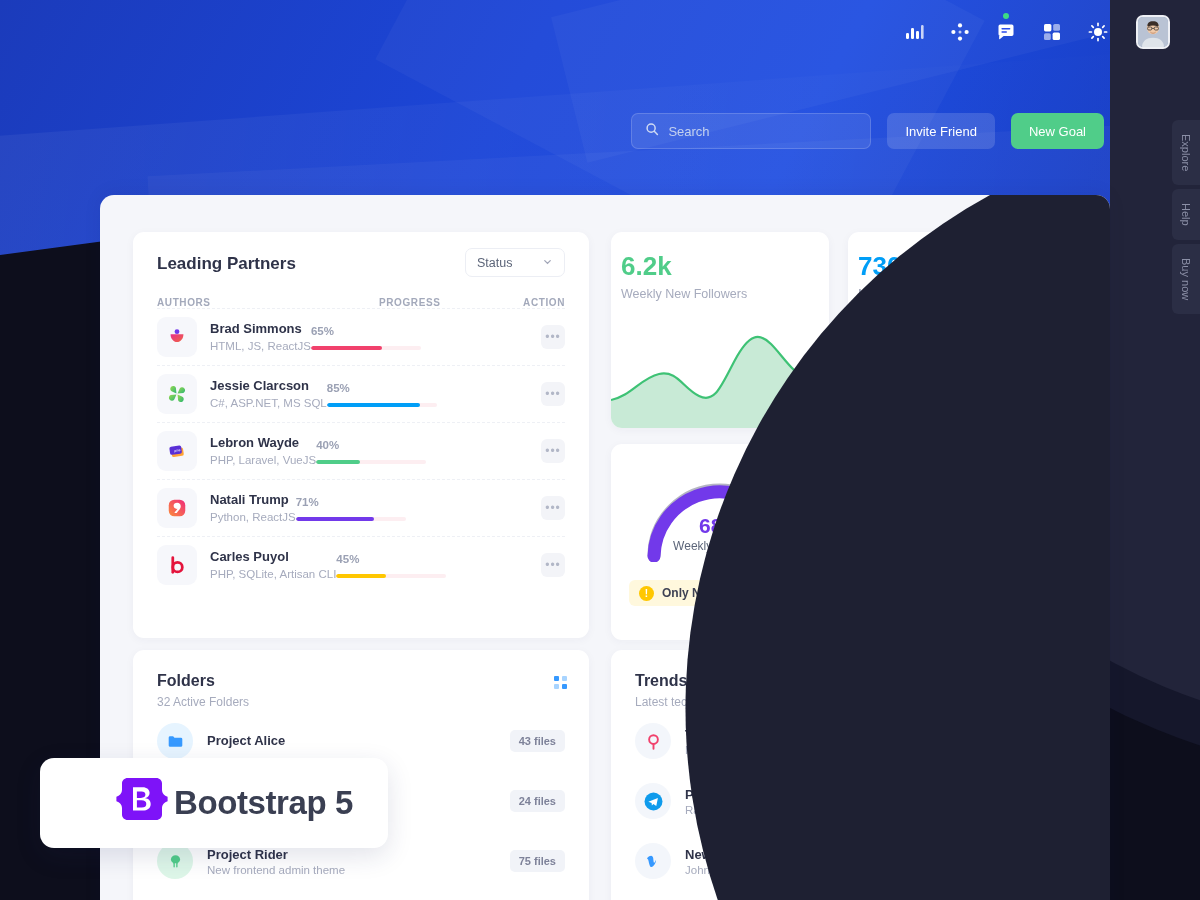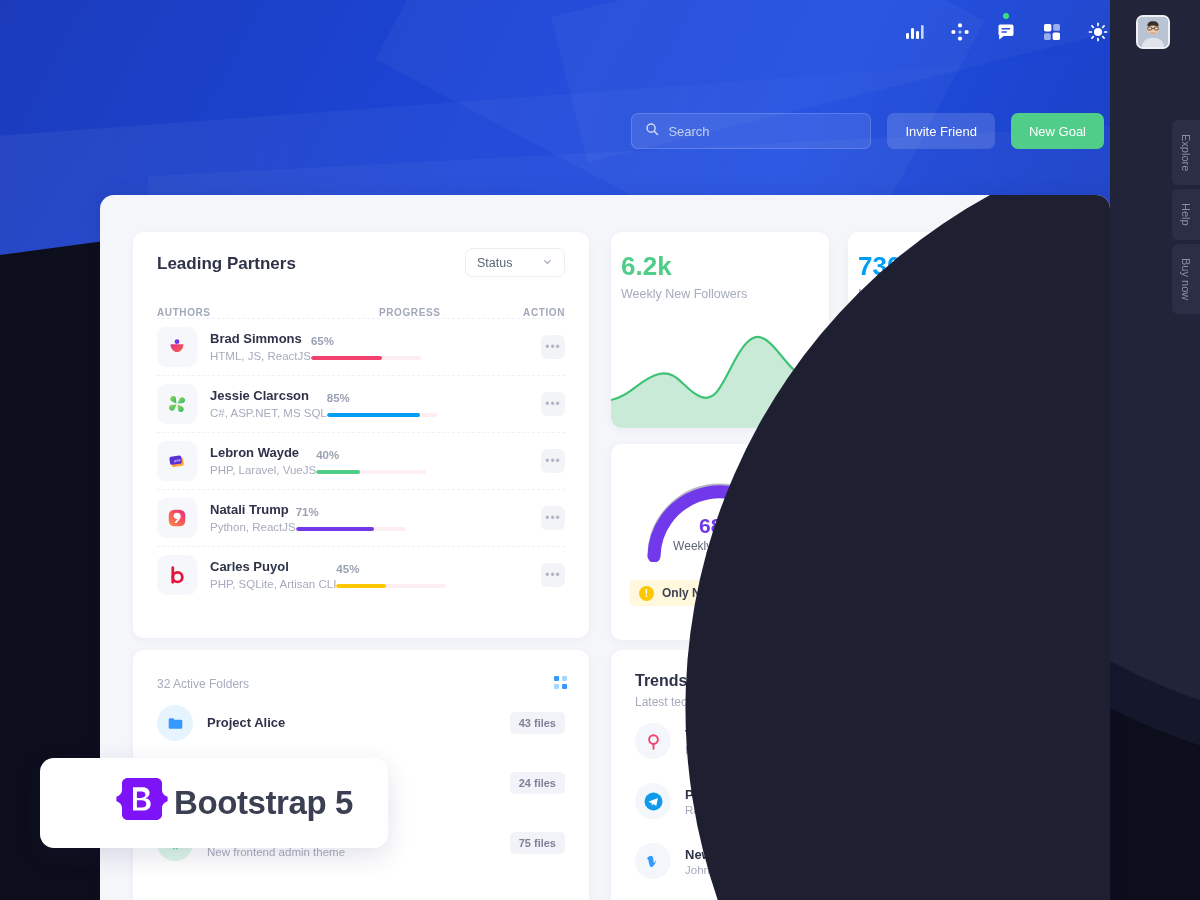--- a/index.html
+++ b/index.html
@@ -106,21 +106,21 @@
 
   
   .partners { position:absolute; left:33px; top:37px; width:456px; height:406px; padding:22px 24px 0 24px; }
   .partners-head { display:flex; align-items:flex-start; justify-content:space-between; }
   .partners-title { font-size:17px; font-weight:bold; color:#2f3349; }
   .status-sel {
     width:100px; height:29px; border:1px solid #eceef4; border-radius:7px;
     display:flex; align-items:center; justify-content:space-between; padding:0 11px;
     font-size:12.5px; color:#5c6579; cursor:pointer; margin-top:-6px;
   }
-  .tbl-head { display:flex; margin-top:30px; font-size:10px; letter-spacing:.6px; color:#a3a9bb; font-weight:bold; }
+  .tbl-head { display:flex; margin-top:20px; font-size:10px; letter-spacing:.6px; color:#a3a9bb; font-weight:bold; }
   .col-a { width:222px; } .col-b { width:140px; } .col-c { width:auto; flex:1; text-align:right; }
   .row {
     display:flex; align-items:center; height:57px;
     border-top:1px dashed #eef0f5;
   }
   .row:first-of-type{ border-top:1px dashed #eef0f5; }
   .ava { width:40px; height:40px; border-radius:9px; background:#f6f7fb; display:flex; align-items:center; justify-content:center; flex:none; }
   .ava svg{display:block}
   .who { margin-left:13px; }
   .who .n { font-size:13px; font-weight:bold; color:#2f3349; line-height:1.35; }
@@ -566,20 +566,21 @@
         </div>
         <div class="check-item">
           <span class="chk"></span>
           <span>Export PDF</span>
         </div>
       </div>
       <div class="target-btn">New Target</div>
     </div>
 
     <div class="card" id="card-folders">
+      <div class="sec-title">Folders</div>
       <div class="sec-sub">32 Active Folders</div>
       <div class="grid-ic">
           <i></i>
           <i></i>
           <i></i>
           <i></i>
         </div>
 
       <div class="frow">
         <div class="fic" style="background:#e6f4ff">

